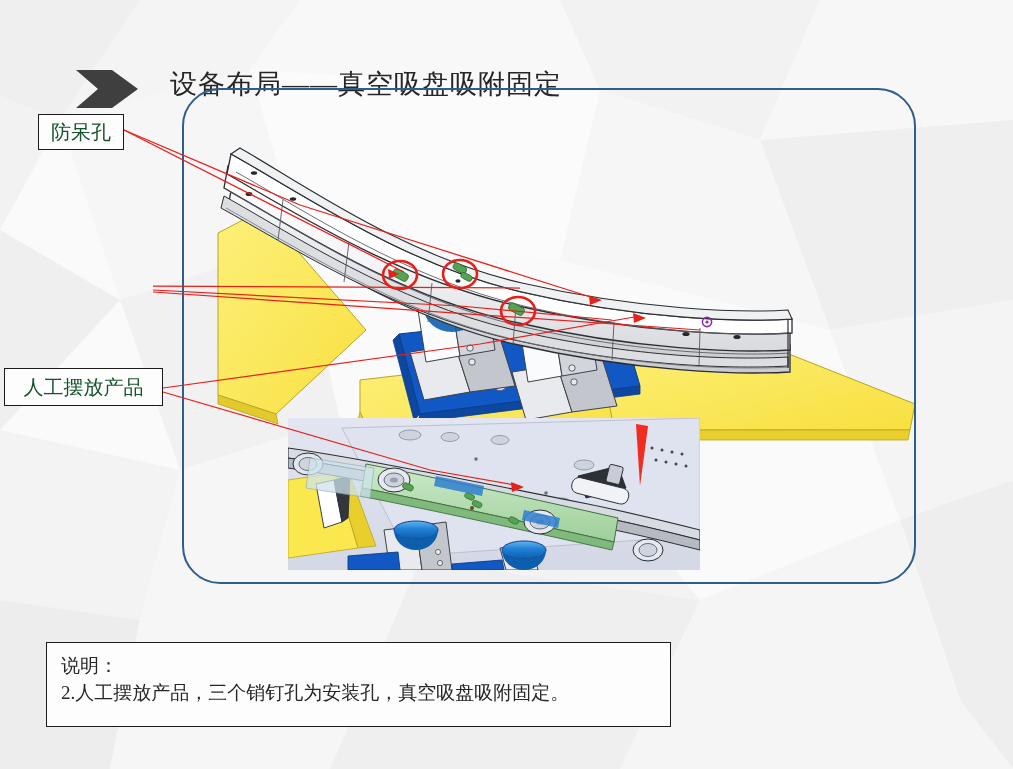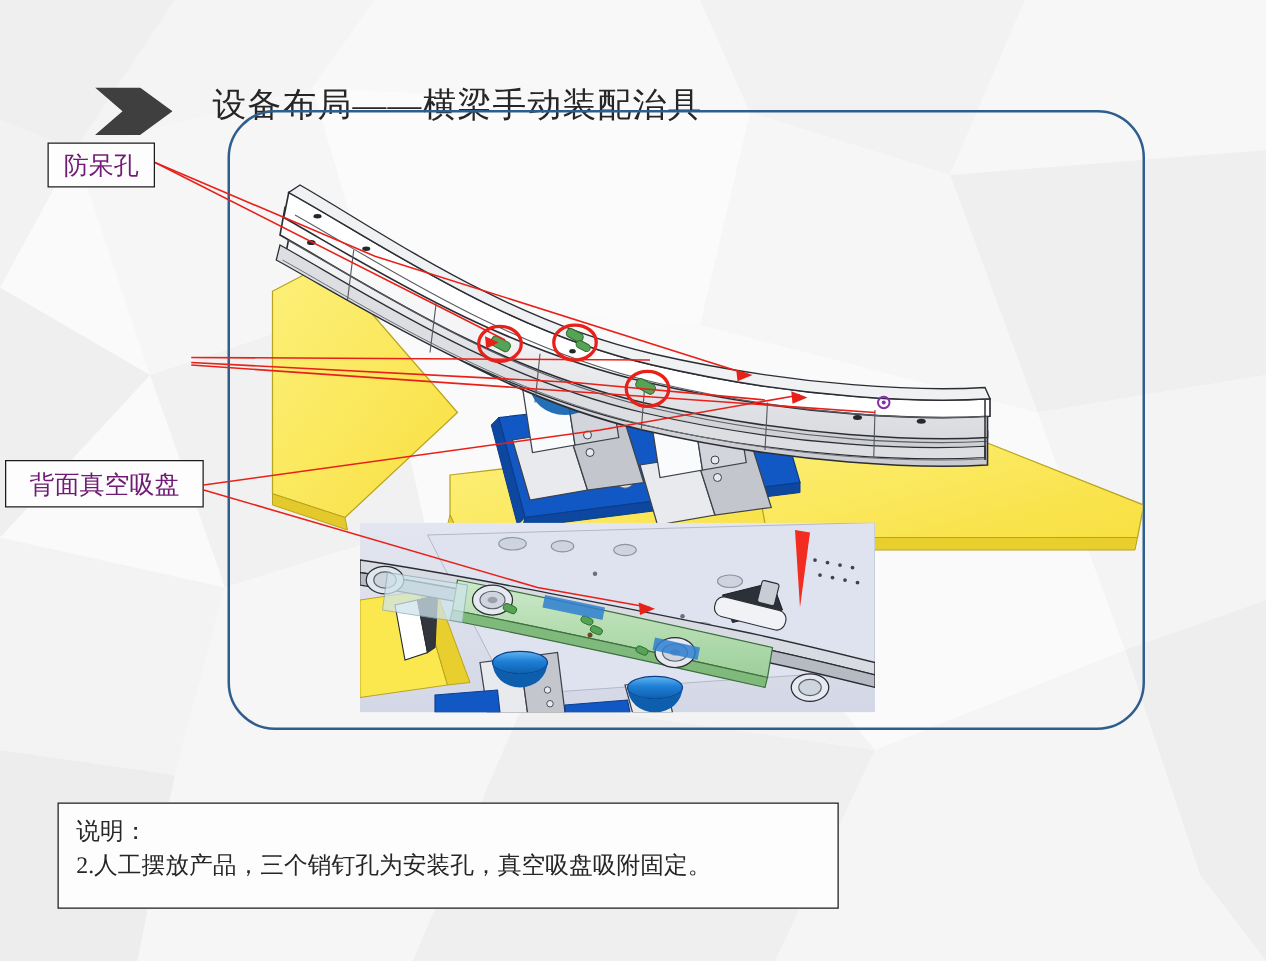--- a/index.html
+++ b/index.html
@@ -28,21 +28,21 @@
   #frame{
     left:182px;top:88px;width:734px;height:496px;
     border:2.2px solid #2e5e8e;border-radius:38px;
     box-sizing:border-box;background:transparent;
   }
 
   
   .callout{
     background:#fdfdfd;border:1.3px solid #1b1b1b;
     display:flex;align-items:center;justify-content:center;
-    font-size:20px;color:#701a75;box-sizing:border-box;
+    font-size:20px;color:#14532d;box-sizing:border-box;
     white-space:nowrap;
     font-family:"Liberation Serif","DejaVu Serif",serif;
   }
   #callout-0{left:38px;top:114px;width:86px;height:36px;}
   #callout-1{left:45px;top:268px;width:108px;height:38px;}
   #callout-2{left:4px;top:368px;width:159px;height:38px;}
 
   
   #note-box{
     left:46px;top:642px;width:625px;height:85px;
@@ -86,21 +86,21 @@
       <polygon points="420,560 340,420 560,430 700,600" fill="#f3f3f3"></polygon>
       <polygon points="250,70 600,90 560,260 300,240" fill="#fbfbfb"></polygon>
       <polygon points="600,90 760,140 830,330 560,260" fill="#f6f6f6"></polygon>
     </g>
   </svg>
 
   <div id="title-row" class="abs">
     <svg id="title-chevron" class="abs" viewBox="0 0 62 38">
       <polygon points="0,0 36,0 62,19 36,38 0,38 22,19" fill="#3f3f3f"></polygon>
     </svg>
-    <div id="title-text" class="abs">设备布局——横梁手动装配治具</div>
+    <div id="title-text" class="abs">设备布局——真空吸盘吸附固定</div>
   </div>
 
   <div id="frame" class="abs"></div>
 
   <svg id="cad" class="abs" viewBox="0 0 1013 769">
     <defs>
       <clipPath id="frameClip">
         <rect x="184" y="90" width="730" height="492" rx="37" ry="37"></rect>
       </clipPath>
       <linearGradient id="railGrad" x1="0" y1="0" x2="0" y2="1">
@@ -364,21 +364,21 @@
       <polygon points="646,318 633,313 634,323"></polygon>
       <polygon points="524,487 511,482 512,492"></polygon>
       <polygon points="399,274 388,269 389,279"></polygon>
     </g>
   </svg>
 
   <div id="callout-0" class="abs callout">
     <span>防呆孔</span>
   </div>
   <div id="callout-2" class="abs callout">
-    <span>背面真空吸盘</span>
+    <span>人工摆放产品</span>
   </div>
 
   <div id="note-box" class="abs">
     <div class="note-line">说明：</div>
     <div class="note-line">2.人工摆放产品，三个销钉孔为安装孔，真空吸盘吸附固定。</div>
   </div>
 
 </div>
 
 </body></html>

